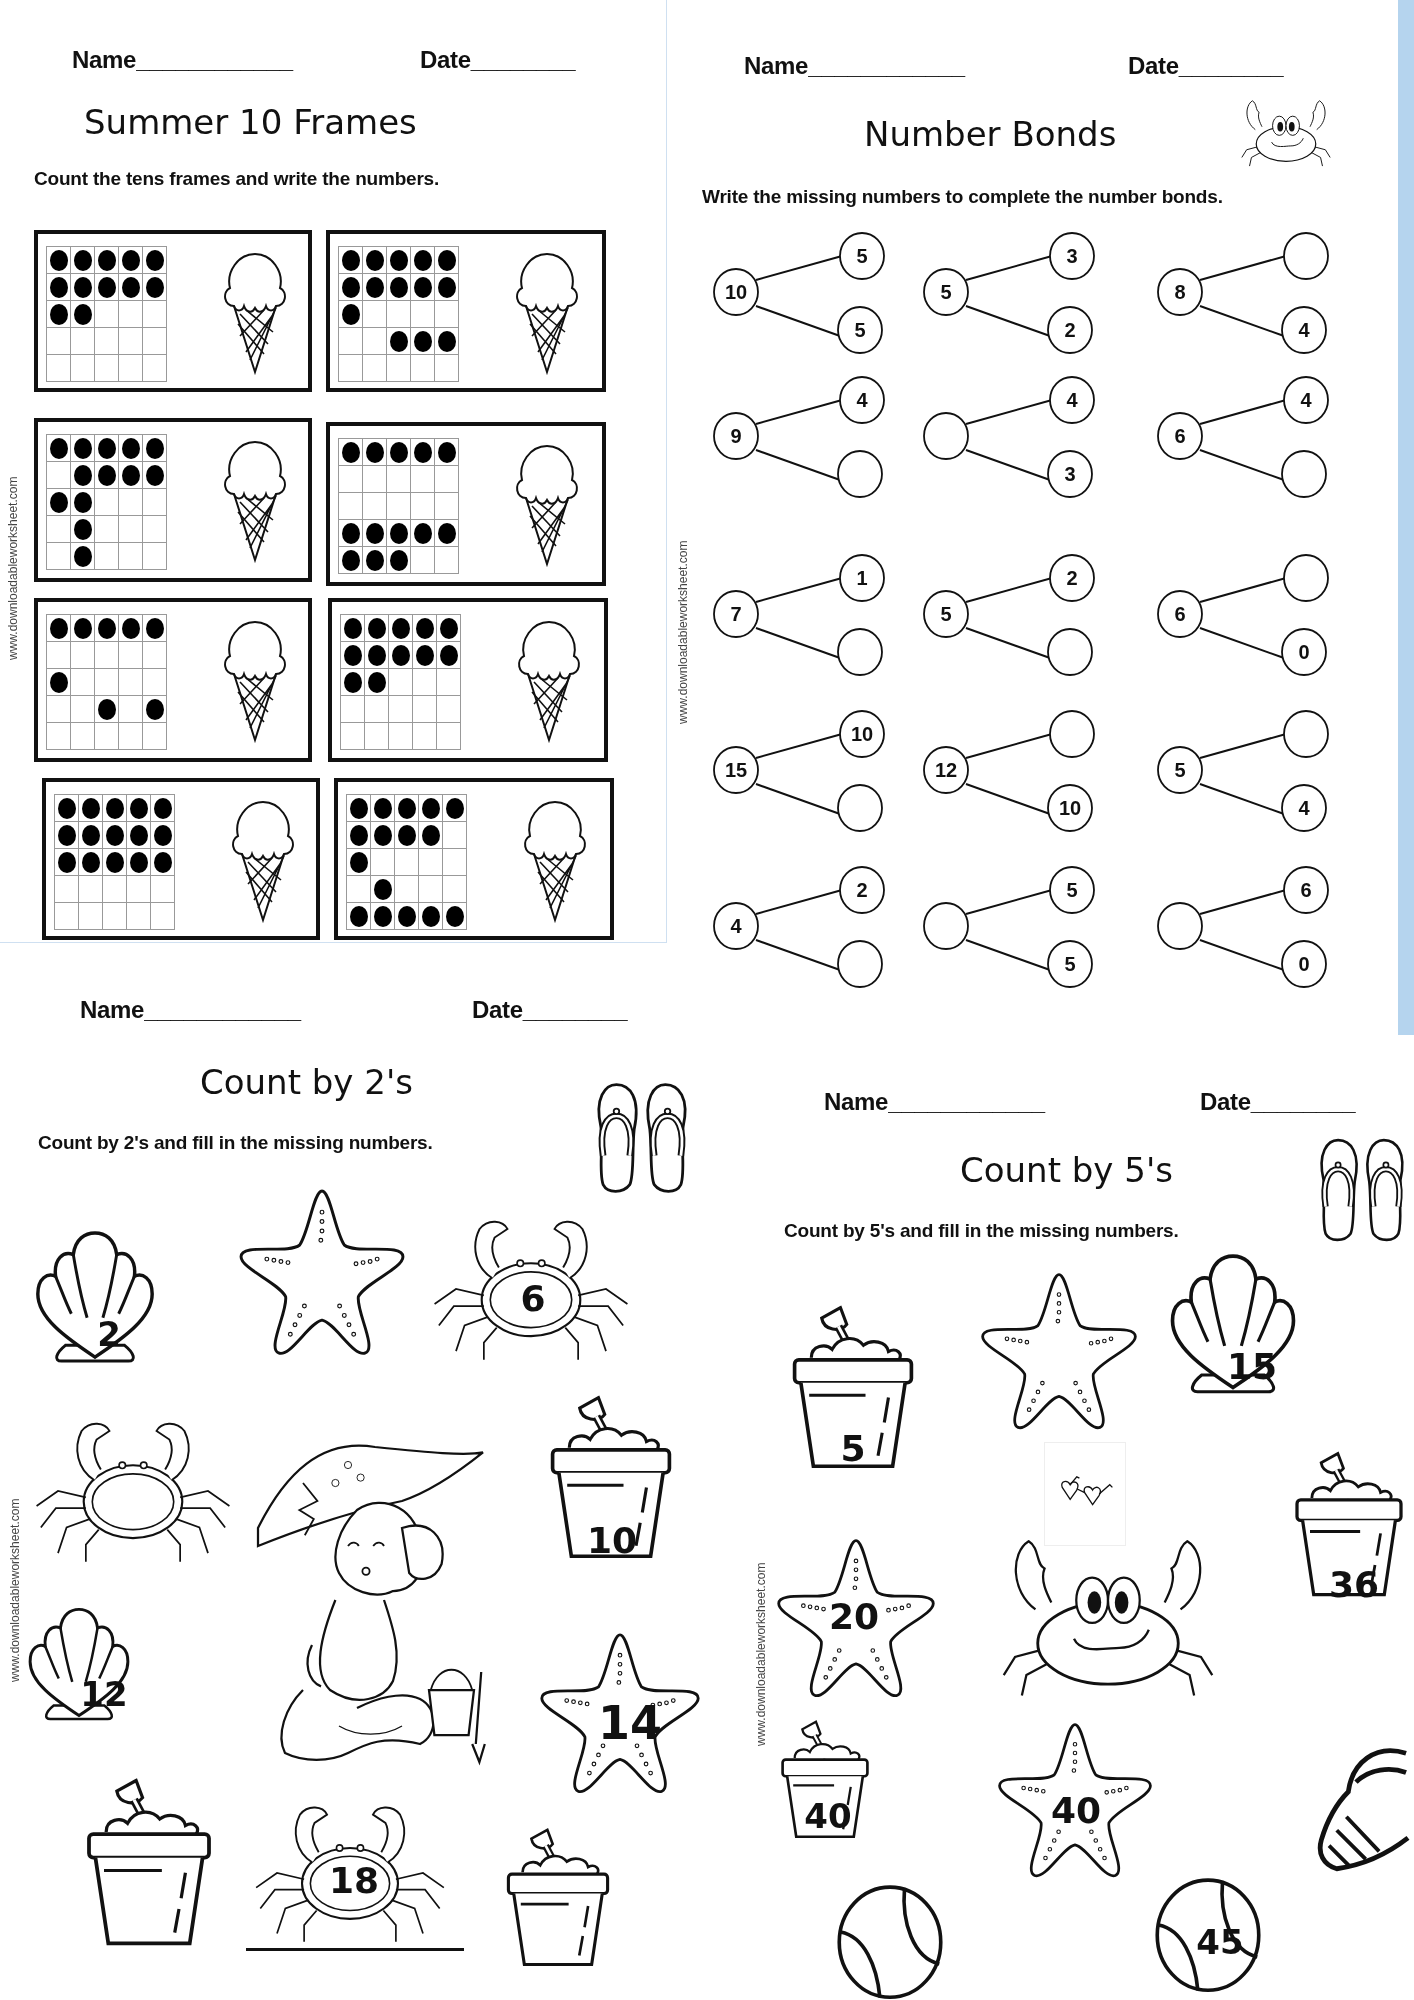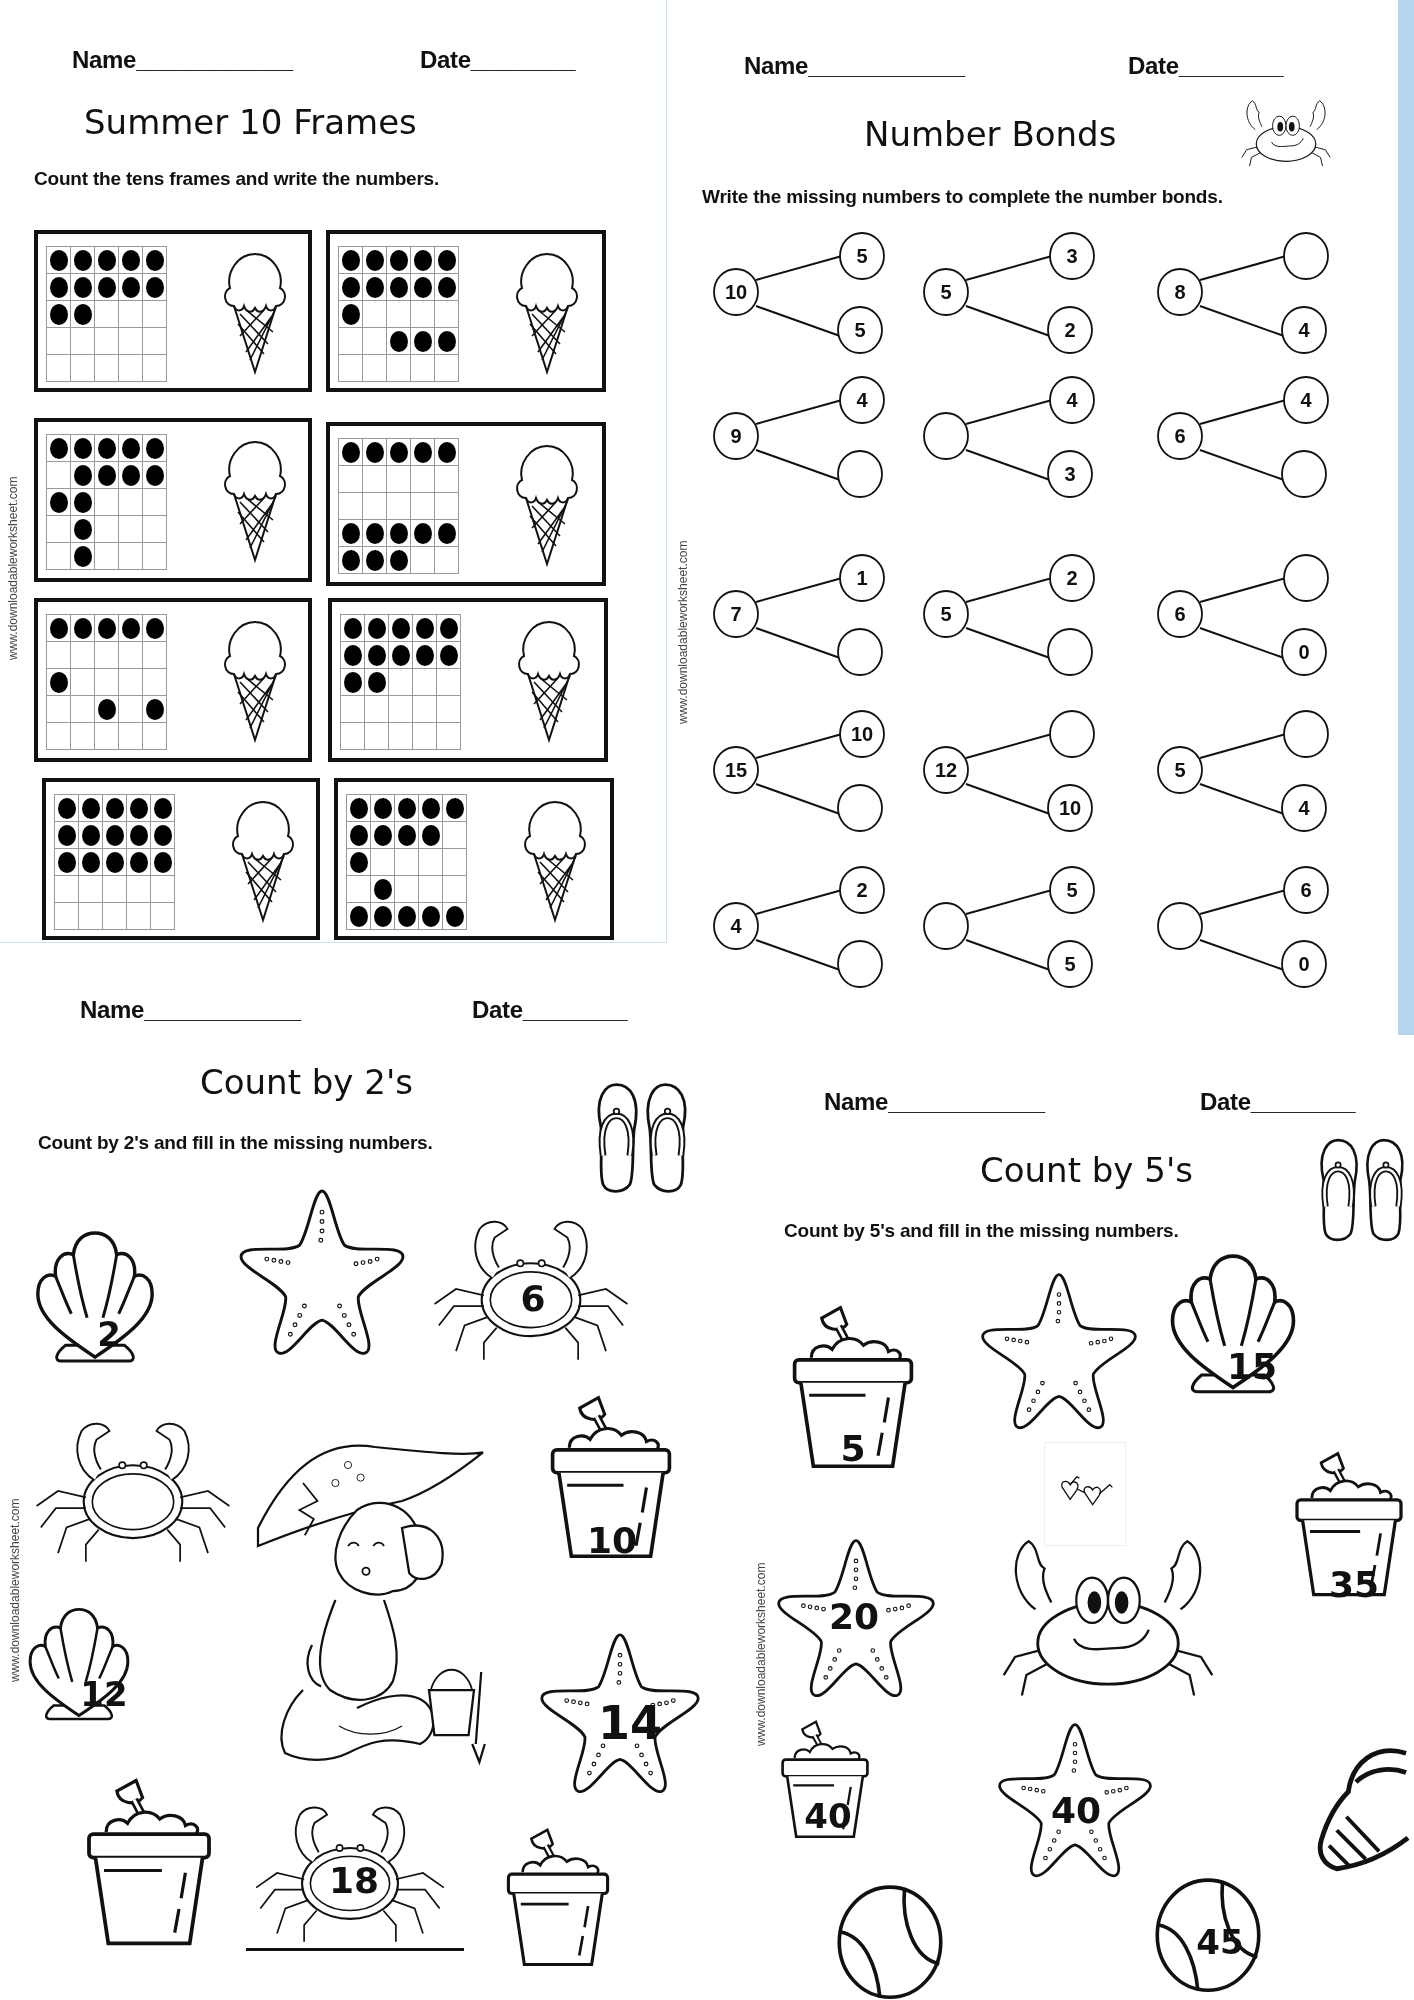--- a/index.html
+++ b/index.html
@@ -888,21 +888,21 @@
   <div>
       <svg class="abs" style="left:496px;top:1810px;" width="124" height="176">
         <use href="#sym-bucket"></use>
       </svg>
     </div>
 </section>
 
 <section>
   <div class="abs namedate" style="left:824px;top:1088px;">Name____________</div>
   <div class="abs namedate" style="left:1200px;top:1088px;">Date________</div>
-  <div class="abs title" style="left:980px;top:1150px;">Count by 5's</div>
+  <div class="abs title" style="left:960px;top:1150px;">Count by 5's</div>
   <div class="abs instr" style="left:784px;top:1220px;">Count by 5's and fill in the missing numbers.</div>
   <svg class="abs" style="left:1312px;top:1138px;" width="100" height="104">
       <use href="#sym-flipflops"></use>
     </svg>
   <div class="abs watermark" style="left:754px;top:1746px;">www.downloadableworksheet.com</div>
 
   <div>
       <svg class="abs" style="left:780px;top:1298px;" width="146" height="180">
         <use href="#sym-bucket"></use>
       </svg>
@@ -930,21 +930,21 @@
       </svg>
       <div class="cnum" style="left:826px;top:1596px;font-size:36px;width:56px;">20</div>
     </div>
   <svg class="abs" style="left:988px;top:1530px;" width="240" height="170">
       <use href="#sym-cartoon-crab"></use>
     </svg>
   <div>
       <svg class="abs" style="left:1284px;top:1420px;" width="130" height="210">
         <use href="#sym-bucket"></use>
       </svg>
-      <div class="cnum" style="left:1326px;top:1564px;font-size:36px;width:56px;">35</div>
+      <div class="cnum" style="left:1326px;top:1564px;font-size:36px;width:56px;">36</div>
     </div>
   <div>
       <svg class="abs" style="left:772px;top:1702px;" width="106" height="156">
         <use href="#sym-bucket"></use>
       </svg>
       <div class="cnum" style="left:800px;top:1796px;font-size:34px;width:56px;">40</div>
     </div>
   <div>
       <svg class="abs" style="left:990px;top:1718px;" width="170" height="164">
         <use href="#sym-star"></use>

